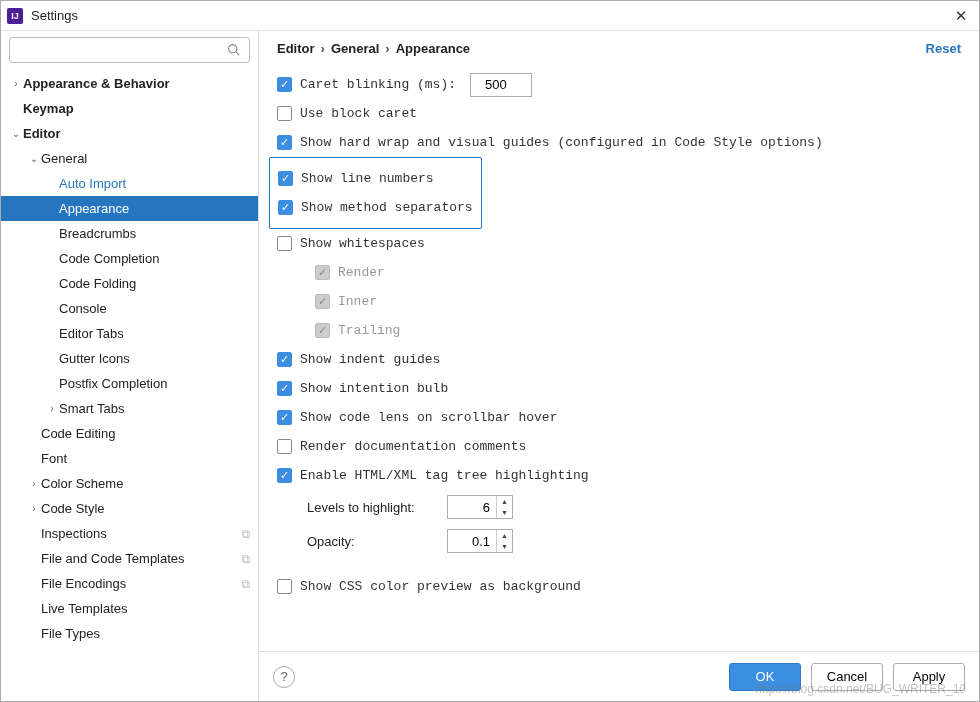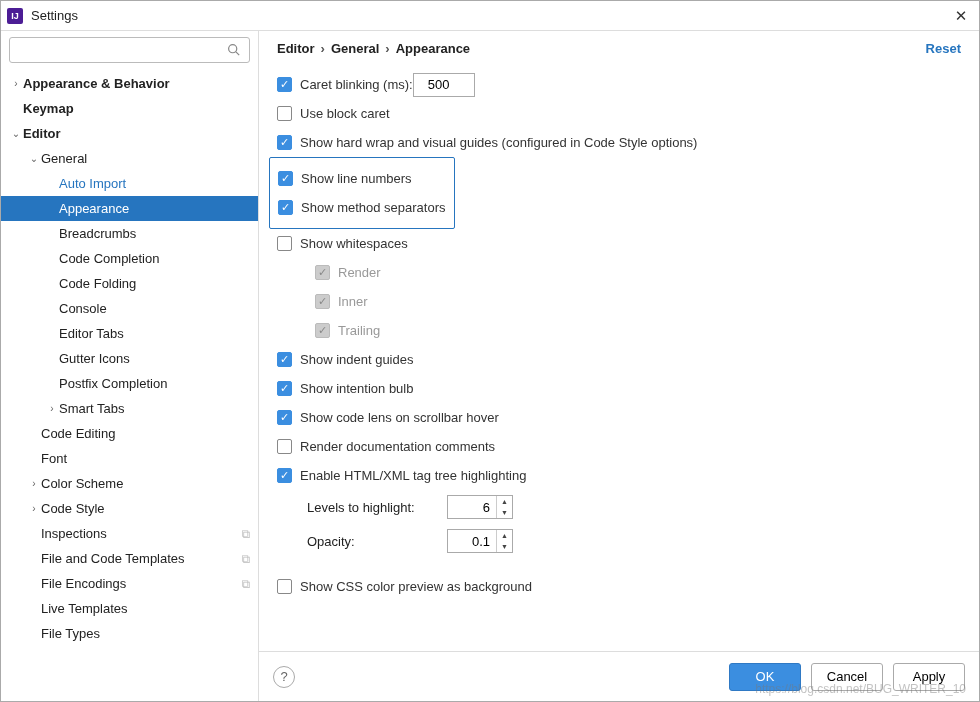--- a/index.html
+++ b/index.html
@@ -29,25 +29,25 @@
 .crumb-sep { margin: 0 6px; color: #555; font-weight: bold; }
 .reset { margin-left: auto; color: #2675bf; font-weight: bold; cursor: pointer; }
 .content { flex: 1; overflow: auto; padding: 4px 18px 12px 18px; }
 .row { display: flex; align-items: center; min-height: 29px; }
 .cb { width: 15px; height: 15px; border: 1px solid #888; border-radius: 2px; margin-right: 8px; display: flex; align-items: center; justify-content: center; background: #fff; flex-shrink: 0; cursor: pointer; }
 .cb.checked { background: #3b8ee0; border-color: #3b8ee0; }
 .cb.checked::after { content: "✓"; color: #fff; font-size: 11px; line-height: 1; }
 .cb.disabled { background: #eee; border-color: #ccc; cursor: default; }
 .cb.disabled.checked { background: #ccc; border-color: #bbb; }
 .cb.disabled.checked::after { color: #888; }
-.row .lbl { color: #333; }
+.row .lbl { color: #333; font-family: Liberation Mono, monospace; }
 .row.disabled .lbl { color: #999; }
 .indent1 { padding-left: 38px; }
 .highlight-box { border: 1px solid #2675bf; border-radius: 2px; padding: 6px 8px 6px 0; margin-left: -8px; display: inline-block; }
-.txt-input { width: 62px; height: 24px; border: 1px solid #aaa; padding: 0 14px; margin-left: 0; background:#fff; }
+.txt-input { width: 62px; height: 24px; border: 1px solid #aaa; padding: 0 14px; margin-left: 14px; background:#fff; }
 .spinner-wrap { display: flex; align-items: center; margin-left: 10px; border: 1px solid #aaa; height: 24px; background:#fff; }
 .spinner-wrap input { border: none; width: 48px; height: 22px; padding: 0 6px; text-align: right; outline: none; }
 .spin-btns { display: flex; flex-direction: column; width: 16px; border-left: 1px solid #ccc; }
 .spin-btns div { height: 11px; font-size: 7px; display:flex; align-items:center; justify-content:center; color:#444; cursor:pointer; }
 .section-gap { height: 14px; }
 .sub-row { padding-left: 30px; display: flex; align-items: center; min-height: 34px; }
 .sub-lbl { width: 130px; }
 .footer { height: 50px; border-top: 1px solid #ddd; display: flex; align-items: center; padding: 0 14px; }
 .help-ic { width: 22px; height: 22px; border: 1px solid #aaa; border-radius: 50%; display:flex; align-items:center; justify-content:center; color:#666; cursor:pointer; }
 .btns { margin-left: auto; display: flex; gap: 10px; }

